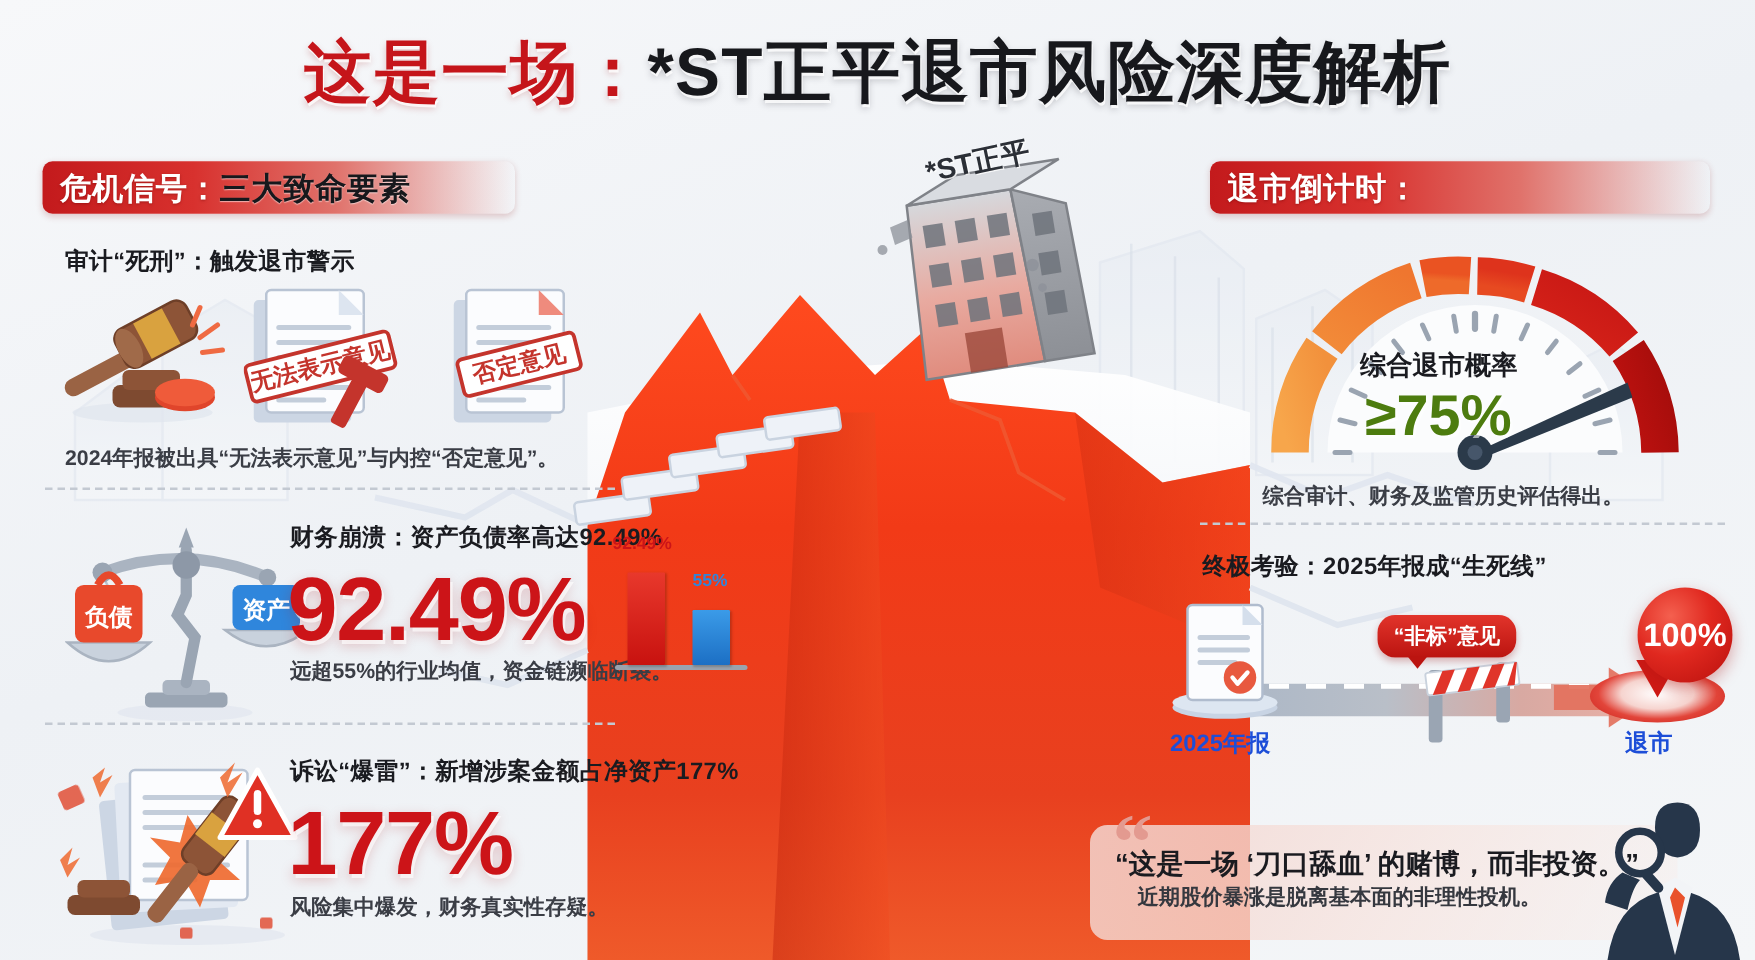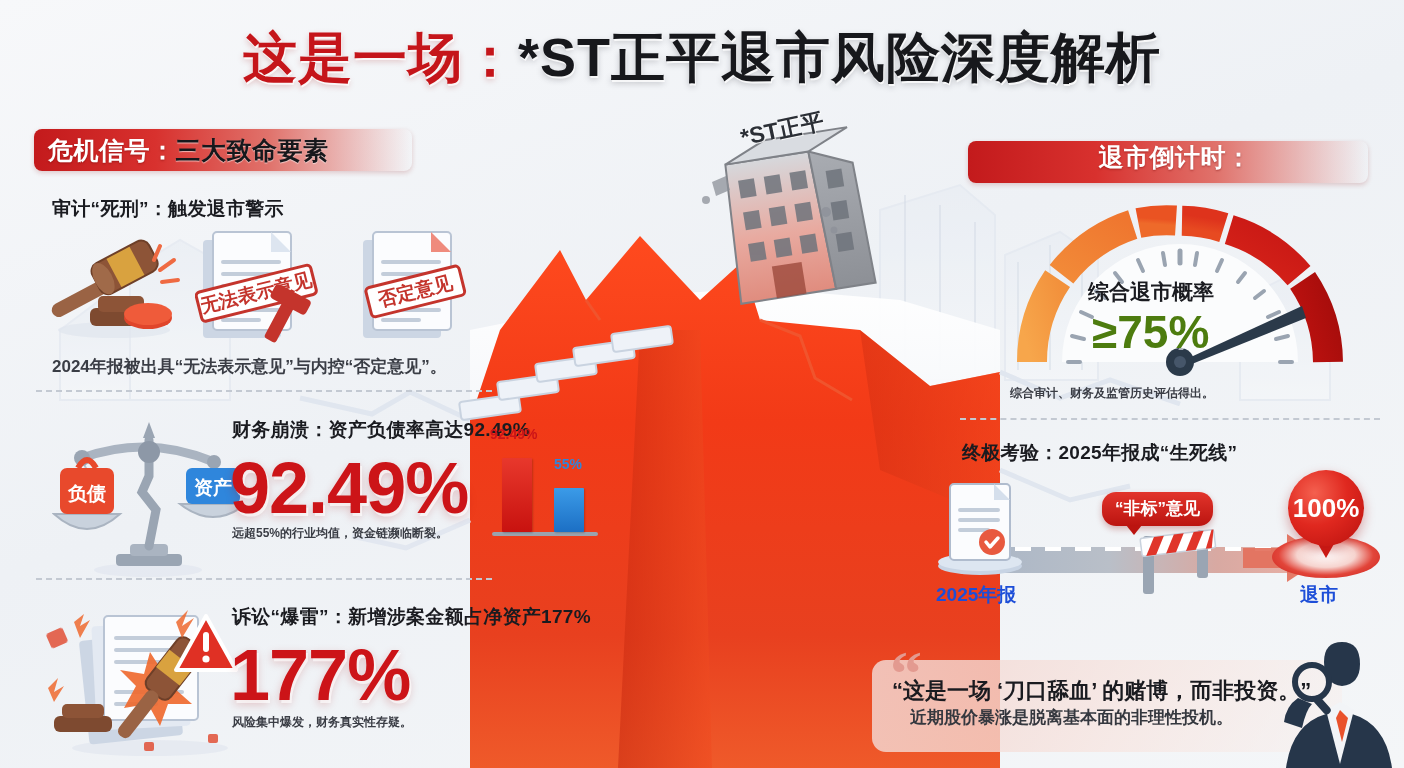--- a/index.html
+++ b/index.html
@@ -29,29 +29,29 @@
     display: flex; align-items: center; padding-left: 14px;
     background: linear-gradient(90deg, #c31a1c 0%, #d8312e 32%, #e0726b 62%, rgba(235,225,222,0) 100%);
     box-shadow: 0 2px 5px rgba(150,40,40,.22);
     white-space: nowrap;
   }
   .banner .b1 { font-size: 25px; font-weight: 900; color: #ffffff; letter-spacing: .5px;
                 text-shadow: 0 1px 2px rgba(120,10,10,.5); }
   .banner .b2 { font-size: 25px; font-weight: 900; color: #17181c; letter-spacing: .5px;
                 text-shadow: 0 1px 1px rgba(255,255,255,.6); }
   #banner-left  { left: 34px;  top: 129px; width: 378px; }
-  #banner-right { left: 968px; top: 141px; width: 400px; flex-direction: column; }
+  #banner-right { left: 968px; top: 129px; width: 400px; }
 
   
   .divider { position: absolute; border-top: 2px dashed #c3c9d2; }
 
   
   .headline { position: absolute; font-size: 19px; font-weight: 900; color: #1a1b20;
               white-space: nowrap; letter-spacing: .3px; }
-  .caption  { position: absolute; font-size: 12px; font-weight: 600; color: #3a3d45;
+  .caption  { position: absolute; font-size: 17px; font-weight: 600; color: #3a3d45;
               white-space: nowrap; }
 
   
   .bignum { position: absolute; font-size: 72px; font-weight: 900; color: #cc1418;
             letter-spacing: -1px; white-space: nowrap;
             text-shadow: 2px 3px 0 rgba(255,255,255,.65), 0 4px 10px rgba(170,20,20,.25); }
 
   
   .minichart { position: absolute; }
   .mc-bar { position: absolute; bottom: 4px; border-radius: 1px; }
@@ -76,21 +76,21 @@
             background: linear-gradient(180deg,#e2342b 0%, #bb1410 100%);
             color:#fff; font-size:17px; font-weight:900; white-space:nowrap;
             box-shadow: 0 3px 6px rgba(150,20,20,.3); }
   .bubble:after { content:""; position:absolute; left:24px; bottom:-9px;
             border-left:8px solid transparent; border-right:8px solid transparent;
             border-top:10px solid #bb1410; }
   .pin-circle { position:absolute; border-radius:50%;
             background: radial-gradient(circle at 35% 30%, #f4604f 0%, #e0281f 45%, #b8100d 100%);
             display:flex; align-items:center; justify-content:center;
             color:#fff; font-size:26px; font-weight:900;
-            box-shadow: 0 5px 12px rgba(170,20,20,.35); }
+            box-shadow: 0 5px 12px rgba(170,20,20,.35); margin-left: 22px; }
   .pin-tip { position:absolute; width:0;height:0;
             border-left:17px solid transparent; border-right:17px solid transparent;
             border-top:30px solid #cf1a15; }
   .pin-base { position:absolute; border-radius:50%;
             background: radial-gradient(ellipse at 50% 45%, #ffffff 0%, #f6d4cf 38%, #e2453a 62%, #c41a14 100%); }
 
   
   .quote-box { position:absolute; border-radius:14px;
             background: linear-gradient(120deg, rgba(243,214,208,.85) 0%, rgba(247,228,223,.7) 55%, rgba(249,238,235,.35) 100%); }
   .quote-mark { position:absolute; font-size:64px; font-weight:900; color:#e39a90; line-height:.8; font-family:"Liberation Serif", serif; }

